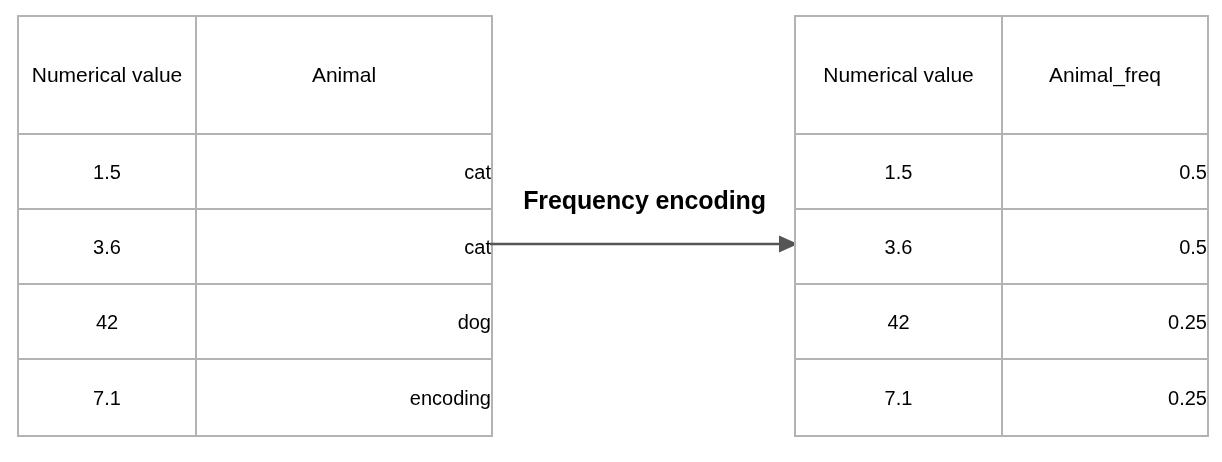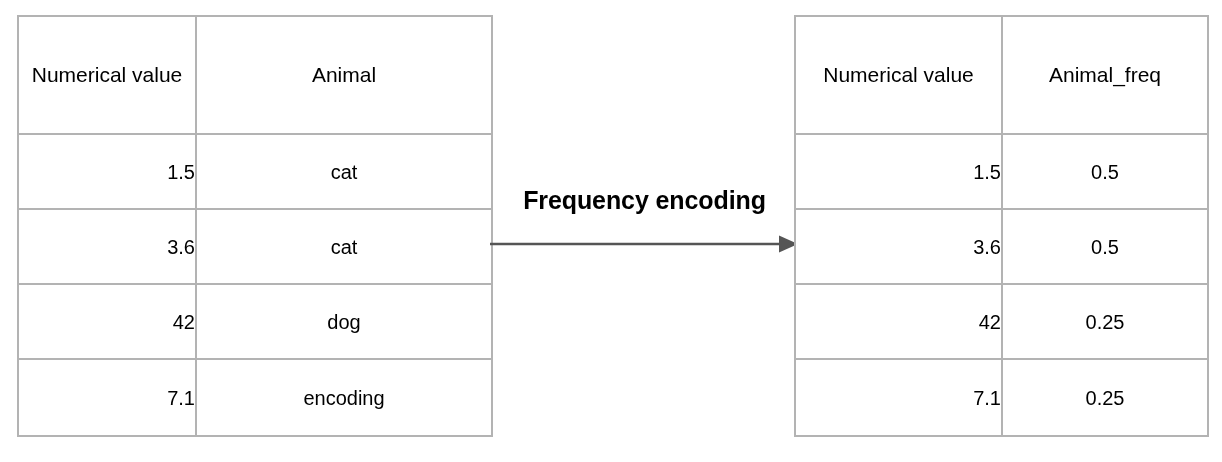--- a/index.html
+++ b/index.html
@@ -47,25 +47,25 @@
   }
 
   .body-cell {
     height: 73px;
     font-size: 20px;
     line-height: 24px;
     vertical-align: middle;
     color: #000000;
   }
   .cell-num {
-    text-align: right;
+    text-align: center;
     padding-bottom: 14px;
   }
   .cell-text {
-    text-align: center;
+    text-align: right;
     padding-left: 16px;
     padding-bottom: 14px;
   }
   .last-row .body-cell {
     height: 75px;
   }
 
   
   #table-left {
     left: 17px;

